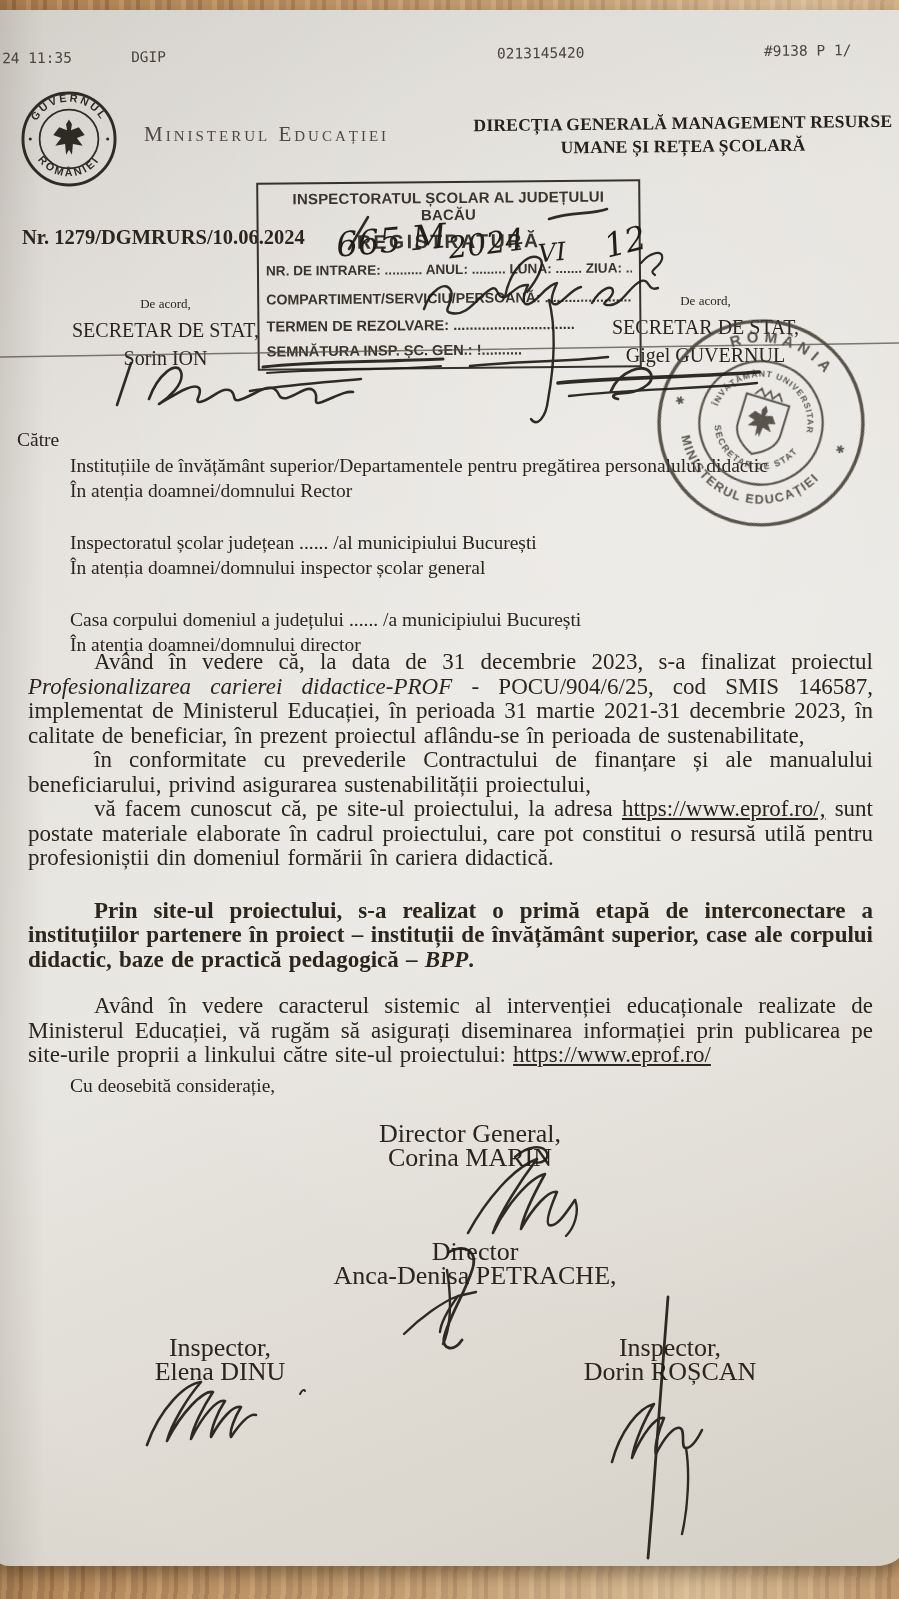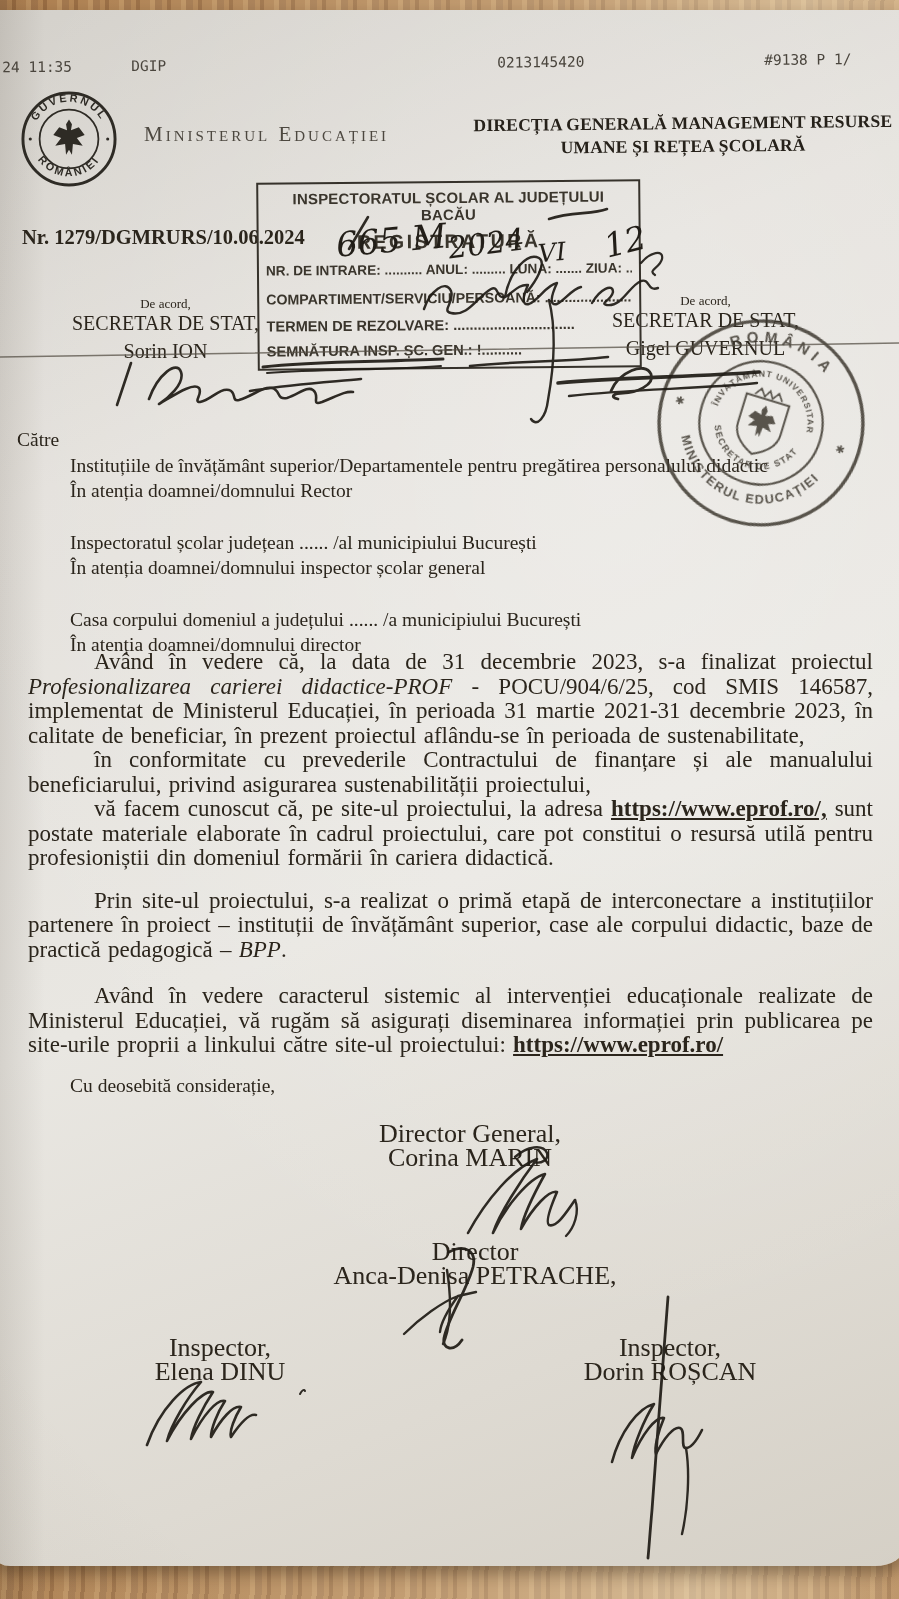--- a/index.html
+++ b/index.html
@@ -15,21 +15,21 @@
     border-radius:3px 3px 30px 16px / 3px 3px 20px 12px;
     box-shadow:0 8px 16px rgba(40,28,12,.4);}
   .vignette{position:absolute;inset:0;z-index:2;pointer-events:none;
     background:
       linear-gradient(90deg, rgba(70,58,44,.12), transparent 5%),
       radial-gradient(130% 100% at 60% 42%, transparent 62%, rgba(92,80,58,.10) 100%);}
   
   .fax{position:absolute;left:0;top:46px;width:899px;z-index:3;
     font-family:"DejaVu Sans Mono",monospace;font-size:14.5px;color:#4a453d;
     transform:rotate(-0.55deg);}
-  .fax span{position:absolute;white-space:nowrap;margin-top:9px;}
+  .fax span{position:absolute;white-space:nowrap;}
   
   .seal{position:absolute;left:20px;top:90px;width:98px;height:98px;z-index:3;}
   .ministry{position:absolute;left:144px;top:122px;z-index:3;
     font-family:"Liberation Serif",serif;font-variant:small-caps;
     font-size:21px;letter-spacing:3px;color:#4d4840;}
   .direction{position:absolute;left:470px;top:112px;width:426px;z-index:3;text-align:center;
     font-weight:bold;font-size:17.5px;line-height:23px;color:#26211a;transform:rotate(-0.6deg);
     letter-spacing:.2px;}
   .regnum{position:absolute;left:22px;top:226px;z-index:3;font-size:20.5px;color:#2b251c;font-weight:bold;}
   
@@ -40,34 +40,34 @@
   .regbox .t2{font-size:19.5px;text-align:center;letter-spacing:2.5px;margin-top:7px;}
   .regbox .row{font-size:13.6px;margin-top:9px;white-space:nowrap;overflow:hidden;}
   .regbox .row.m2{margin-top:13px;font-size:14.2px;}
   .regbox .row.m3{margin-top:11px;font-size:14.6px;}
   .regbox .row.m4{margin-top:9px;font-size:14.6px;}
   .hand{position:absolute;z-index:6;font-family:"DejaVu Serif",serif;font-style:italic;
     color:#221e18;white-space:nowrap;}
   
   .appr{position:absolute;z-index:3;text-align:center;font-size:20px;color:#2b251c;}
   .appr .agree{font-size:13px;}
-  .appr .role{margin-top:0;}
+  .appr .role{margin-top:7px;}
   .appr .name{margin-top:5px;}
   
   .toword{position:absolute;left:17px;top:429px;z-index:3;font-size:19.5px;color:#2b251c;}
   .recips{position:absolute;left:70px;top:453px;width:810px;z-index:3;
     font-size:19.5px;line-height:25px;color:#2b251c;}
   .recips .grp{margin-bottom:27px;}
   
   .bodytext{position:absolute;left:28px;top:650px;width:845px;z-index:3;
     font-size:23px;line-height:24.5px;text-align:justify;color:#2b251c;word-spacing:1.5px;}
   .bodytext p{margin:0;text-indent:66px;}
-  .bodytext p.gap{margin-top:18px;}
+  .bodytext p.gap{margin-top:28px;font-weight:bold;}
   .bodytext p.gap2{margin-top:22px;}
-  .doclink{font-weight:bold;text-decoration:underline;}
+  .doclink{font-weight:normal;text-decoration:underline;}
   .closing{position:absolute;left:70px;top:1075px;z-index:3;font-size:19.5px;color:#2b251c;}
   
   .sigblock{position:absolute;z-index:3;text-align:center;font-size:26px;line-height:24px;color:#2b251c;}
   
   .round-stamp{position:absolute;left:650px;top:312px;width:222px;height:222px;z-index:4;
     transform:rotate(17deg);opacity:.85;filter:blur(.35px);}
   .ink-overlay{position:absolute;left:0;top:0;z-index:6;pointer-events:none;}
   svg text{font-family:"Liberation Sans",sans-serif;}
 </style>
 </head>

